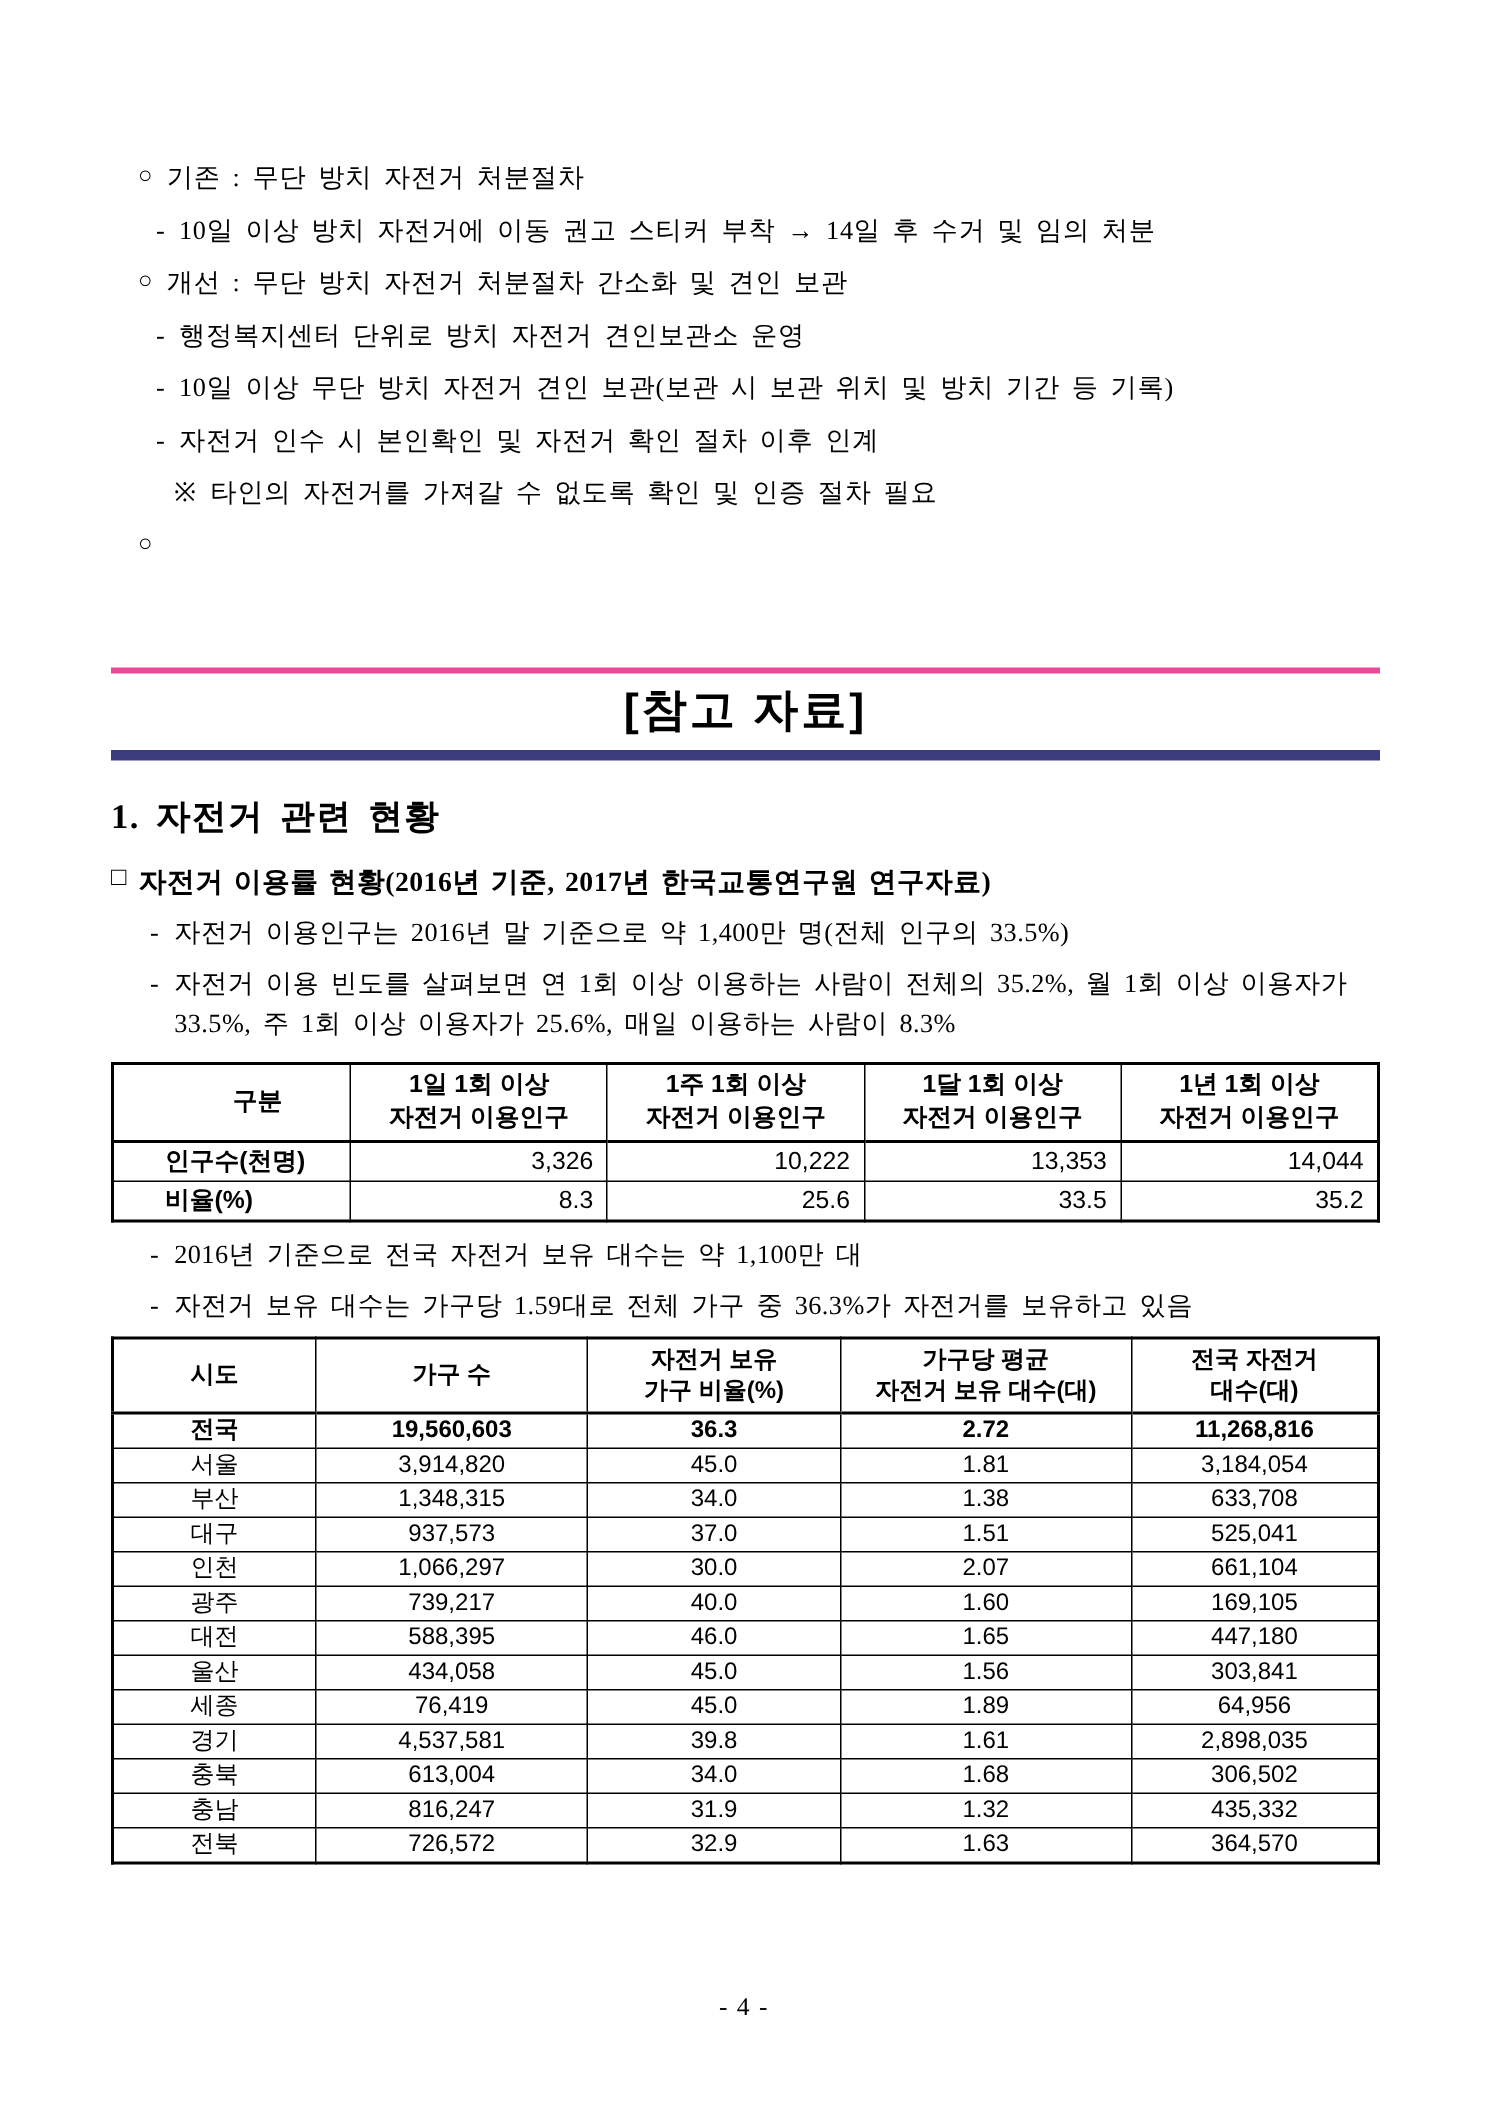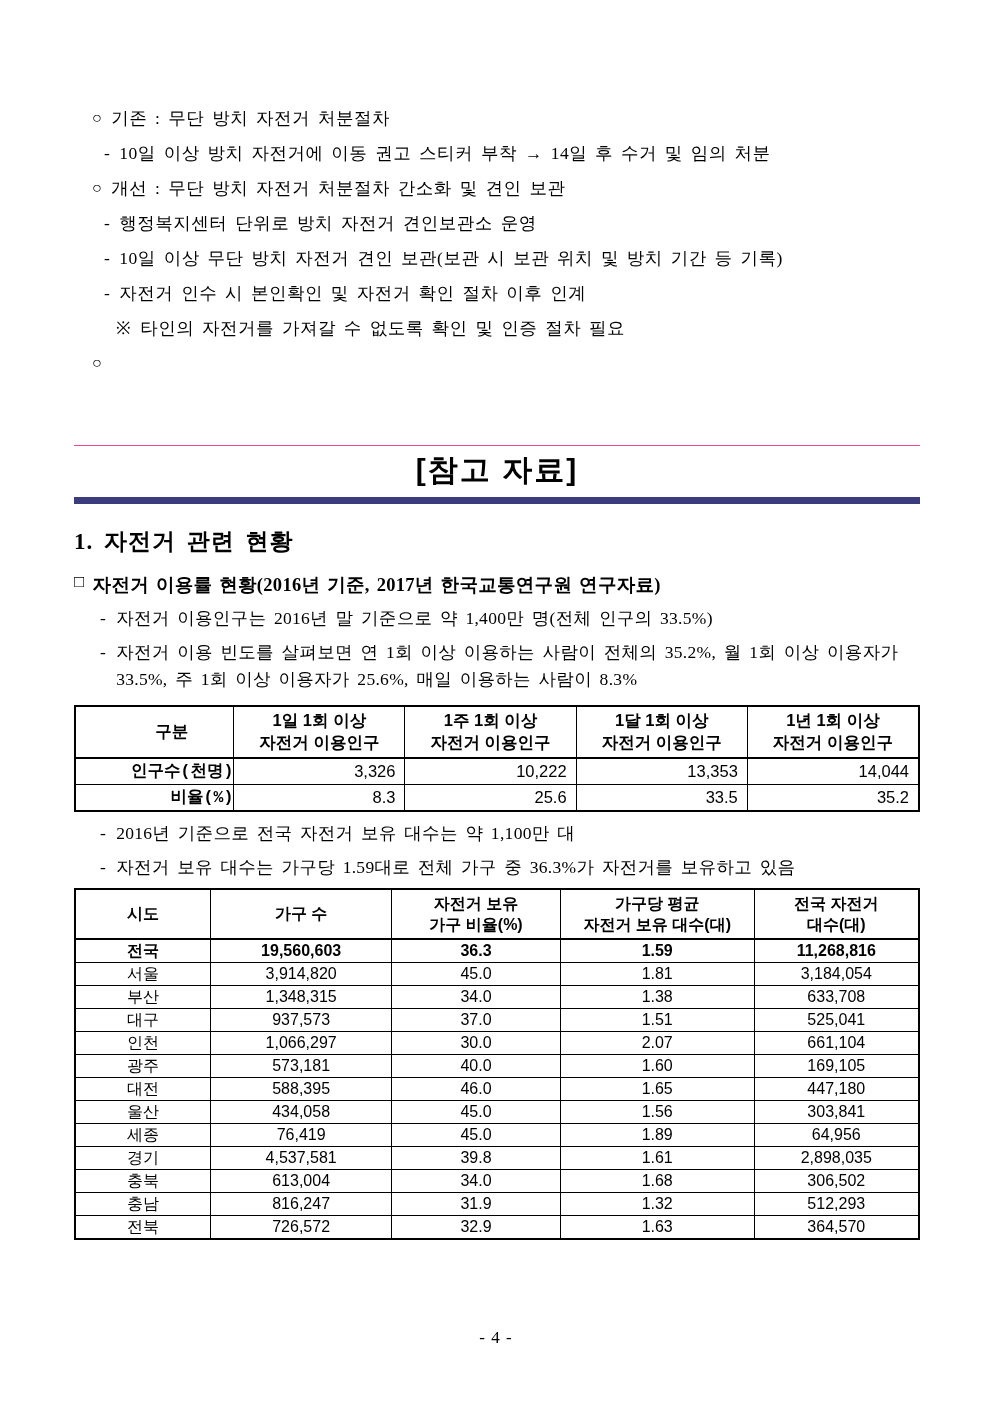--- a/index.html
+++ b/index.html
@@ -22,21 +22,21 @@
   }
   .notice-row .marker{flex:0 0 auto;margin-right:9px;}
   .notice-row.indent-0{padding-left:18px;}
   .notice-row.indent-0 .marker{font-size:16px;}
   .notice-row.indent-1{padding-left:30px;}
   .notice-row.indent-2{padding-left:42px;}
 
   
   .ref-header{
     margin-top:70px;
-    border-top:1px solid #ec4899;
+    border-top:4px solid #ec4899;
     border-bottom:7px solid #3b3c7e;
     padding:4px 0 6px 0;
     text-align:center;
   }
   .ref-title{
     font-family:"Liberation Sans","DejaVu Sans",sans-serif;
     font-size:30px;font-weight:bold;letter-spacing:2px;
   }
 
   
@@ -74,21 +74,21 @@
   }
   table.doc thead th{
     font-weight:bold;text-align:center;
     white-space:pre-line;line-height:1.32;
     padding:3px 0;
     border-bottom:2px solid #000;
   }
 
   #usage-table{margin-top:12px;font-size:16.5px;}
   #usage-table td{padding:2px 0;line-height:21px;}
-  #usage-table td.rowlabel{font-weight:bold;text-align:right;font-family:Liberation Mono, monospace;}
+  #usage-table td.rowlabel{font-weight:bold;text-align:left;}
   #usage-table td.num{text-align:right;padding-right:9px;padding-left:48px;}
   #usage-table .c0{width:15.5%;padding-left:34px;}
   #usage-table .c1,#usage-table .c2,#usage-table .c3,#usage-table .c4{width:21.125%;}
 
   #ownership-table{margin-top:3px;font-size:16px;}
   #ownership-table td{padding:1px 0;line-height:20px;text-align:center;}
   #ownership-table tr.bold td{font-weight:bold;}
   #ownership-table .c0{width:16%;}
   #ownership-table .c1{width:21.5%;}
   #ownership-table .c2{width:20%;}
@@ -217,21 +217,21 @@
 자전거 보유 대수(대)</th>
             <th class="c4">전국 자전거
 대수(대)</th>
           </tr>
         </thead>
         <tbody>
           <tr class="bold">
             <td class="c0">전국</td>
             <td class="c1">19,560,603</td>
             <td class="c2">36.3</td>
-            <td class="c3">1.59</td>
+            <td class="c3">2.72</td>
             <td class="c4">11,268,816</td>
           </tr>
           <tr>
             <td class="c0">서울</td>
             <td class="c1">3,914,820</td>
             <td class="c2">45.0</td>
             <td class="c3">1.81</td>
             <td class="c4">3,184,054</td>
           </tr>
           <tr>
@@ -250,21 +250,21 @@
           </tr>
           <tr>
             <td class="c0">인천</td>
             <td class="c1">1,066,297</td>
             <td class="c2">30.0</td>
             <td class="c3">2.07</td>
             <td class="c4">661,104</td>
           </tr>
           <tr>
             <td class="c0">광주</td>
-            <td class="c1">573,181</td>
+            <td class="c1">739,217</td>
             <td class="c2">40.0</td>
             <td class="c3">1.60</td>
             <td class="c4">169,105</td>
           </tr>
           <tr>
             <td class="c0">대전</td>
             <td class="c1">588,395</td>
             <td class="c2">46.0</td>
             <td class="c3">1.65</td>
             <td class="c4">447,180</td>
@@ -295,21 +295,21 @@
             <td class="c1">613,004</td>
             <td class="c2">34.0</td>
             <td class="c3">1.68</td>
             <td class="c4">306,502</td>
           </tr>
           <tr>
             <td class="c0">충남</td>
             <td class="c1">816,247</td>
             <td class="c2">31.9</td>
             <td class="c3">1.32</td>
-            <td class="c4">512,293</td>
+            <td class="c4">435,332</td>
           </tr>
           <tr>
             <td class="c0">전북</td>
             <td class="c1">726,572</td>
             <td class="c2">32.9</td>
             <td class="c3">1.63</td>
             <td class="c4">364,570</td>
           </tr>
         </tbody>
       </table>

